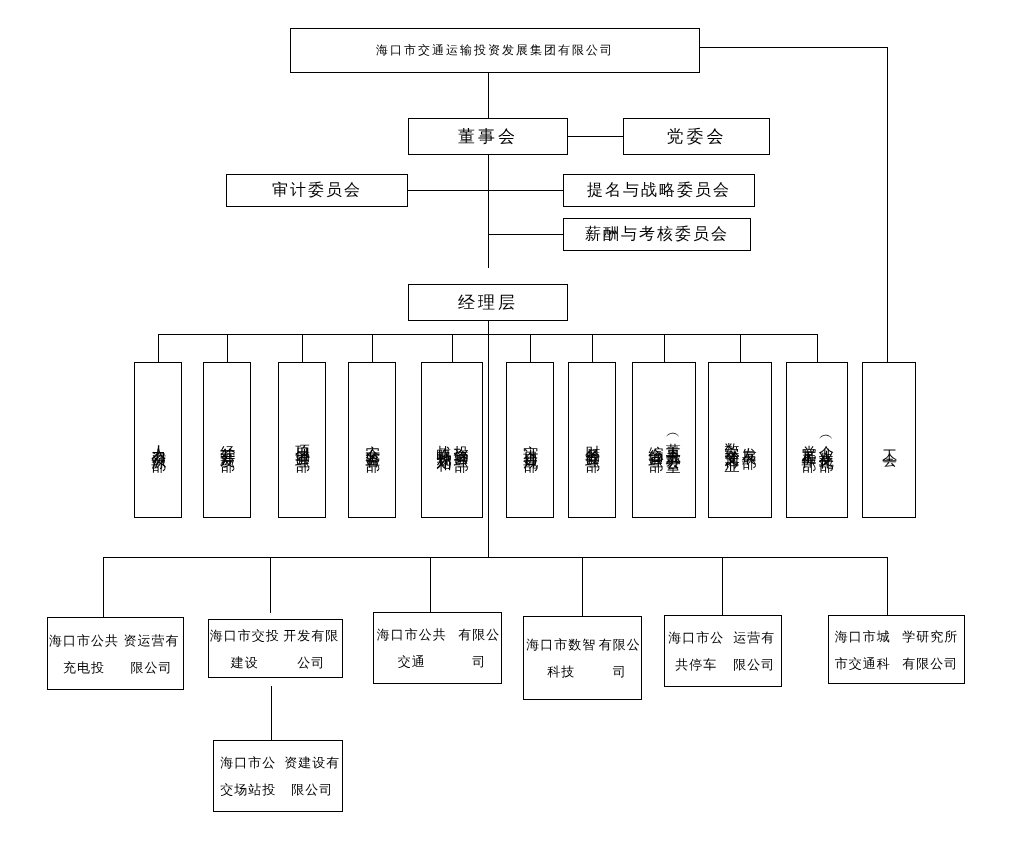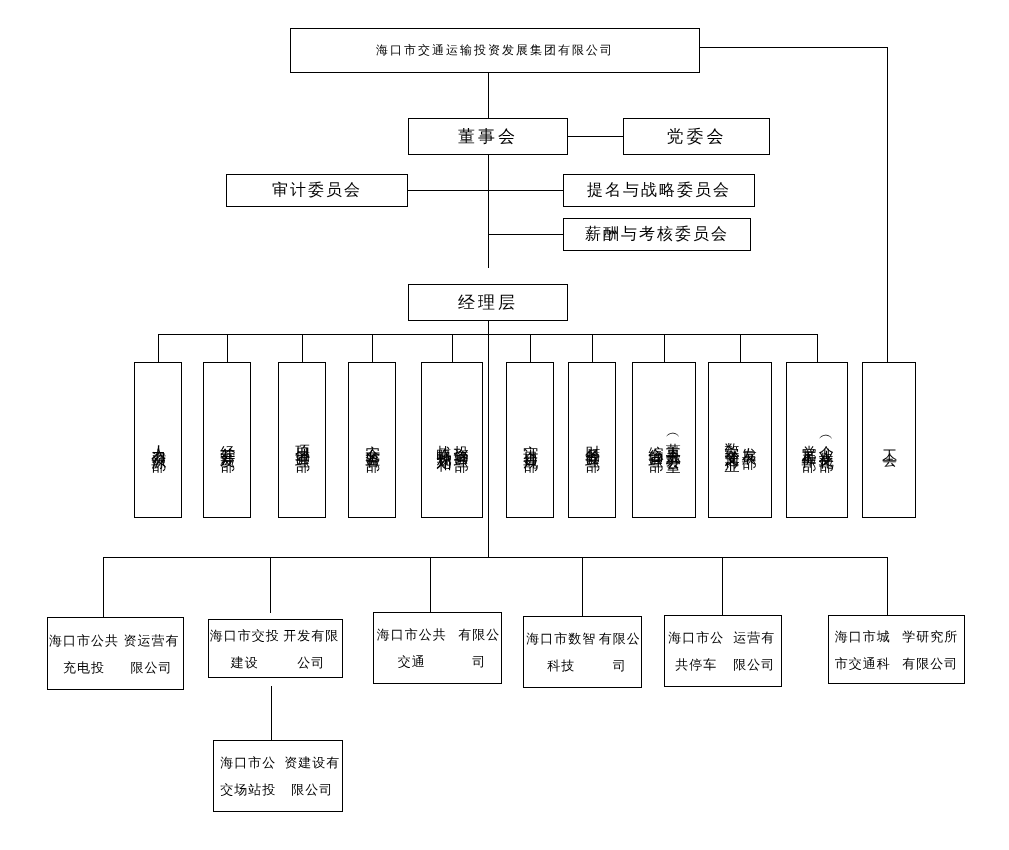--- a/index.html
+++ b/index.html
@@ -143,21 +143,21 @@
     <span>资运营有限公司</span>
   </div>
   <div class="box sub" style="left:208px;top:619px;width:135px;height:59px;justify-content:space-between;">
     <span>海口市交投建设</span>
     <span>开发有限公司</span>
   </div>
   <div class="box sub" style="left:373px;top:612px;width:129px;height:72px;gap:8px;">
     <span>海口市公共交通</span>
     <span>有限公司</span>
   </div>
-  <div class="box sub" style="left:523px;top:616px;width:119px;height:72px;">
+  <div class="box sub" style="left:523px;top:616px;width:119px;height:84px;">
     <span>海口市数智科技</span>
     <span>有限公司</span>
   </div>
   <div class="box sub" style="left:664px;top:615px;width:118px;height:72px;">
     <span>海口市公共停车</span>
     <span>运营有限公司</span>
   </div>
   <div class="box sub" style="left:828px;top:615px;width:137px;height:69px;">
     <span>海口市城市交通科</span>
     <span>学研究所有限公司</span>

